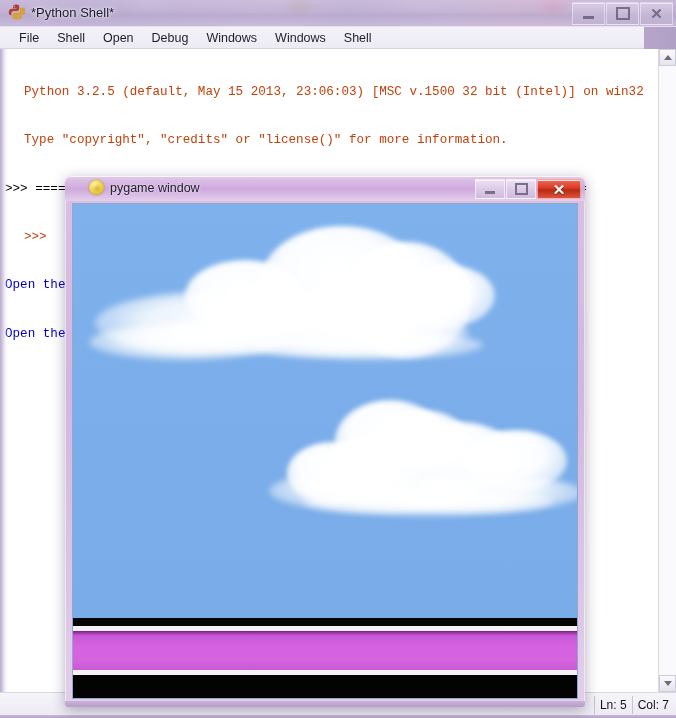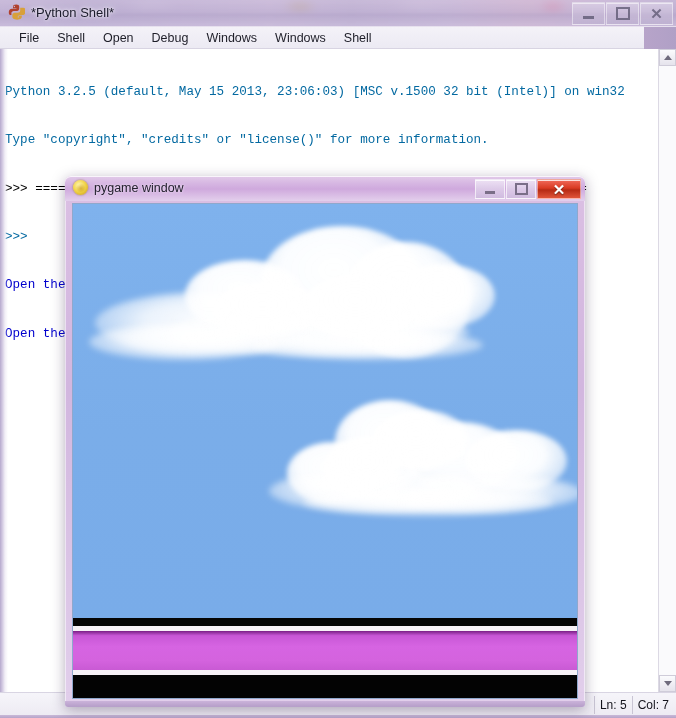--- a/index.html
+++ b/index.html
@@ -95,21 +95,21 @@
       rgba(255,255,255,0) 100%);
     pointer-events:none;
   }
   #shell-text{
     position:absolute;left:5px;top:3px;right:22px;
     font-family:"Liberation Mono","DejaVu Sans Mono",monospace;
     font-size:12.6px;line-height:16.1px;
     white-space:pre-wrap;word-break:break-all;
     color:#000;
   }
-  .ln-out{color:#0369a1;}
+  .ln-out{color:#c2410c;margin-left:19px;}
   .ln-blue{color:#0000cd;}
   .ln-restart{color:#000;}
 
   
   #v-scroll{
     position:absolute;right:0;top:49px;width:18px;height:643px;
     background:#f2f1f6;border-left:1px solid #dcd9e4;box-sizing:border-box;
   }
   .sb-btn{
     width:17px;height:17px;
@@ -158,21 +158,21 @@
     padding:0;box-sizing:border-box;
   }
   #pygame-titlebar{
     position:absolute;left:0;top:0;width:100%;height:25px;
     border-radius:6px 6px 0 0;
     background:linear-gradient(180deg,
       #e2cbe9 0%,#d6b6e2 30%,#cfa9dd 52%,#e3cfec 100%);
     box-shadow:inset 0 1px 0 rgba(255,255,255,.8);
   }
   #pygame-title-row{
-    position:absolute;left:8px;top:4px;display:flex;align-items:center;gap:6px;
+    position:absolute;left:24px;top:4px;display:flex;align-items:center;gap:6px;
   }
   #pygame-icon{
     width:15px;height:15px;border-radius:50%;
     background:radial-gradient(circle at 40% 35%,#fff6b0 0%,#f2d54b 45%,#c99b14 100%);
     box-shadow:0 0 2px rgba(120,90,10,.7);
     position:relative;
   }
   #pygame-icon:after{
     content:"";position:absolute;left:3px;top:3px;width:9px;height:9px;
     border-radius:50%;

